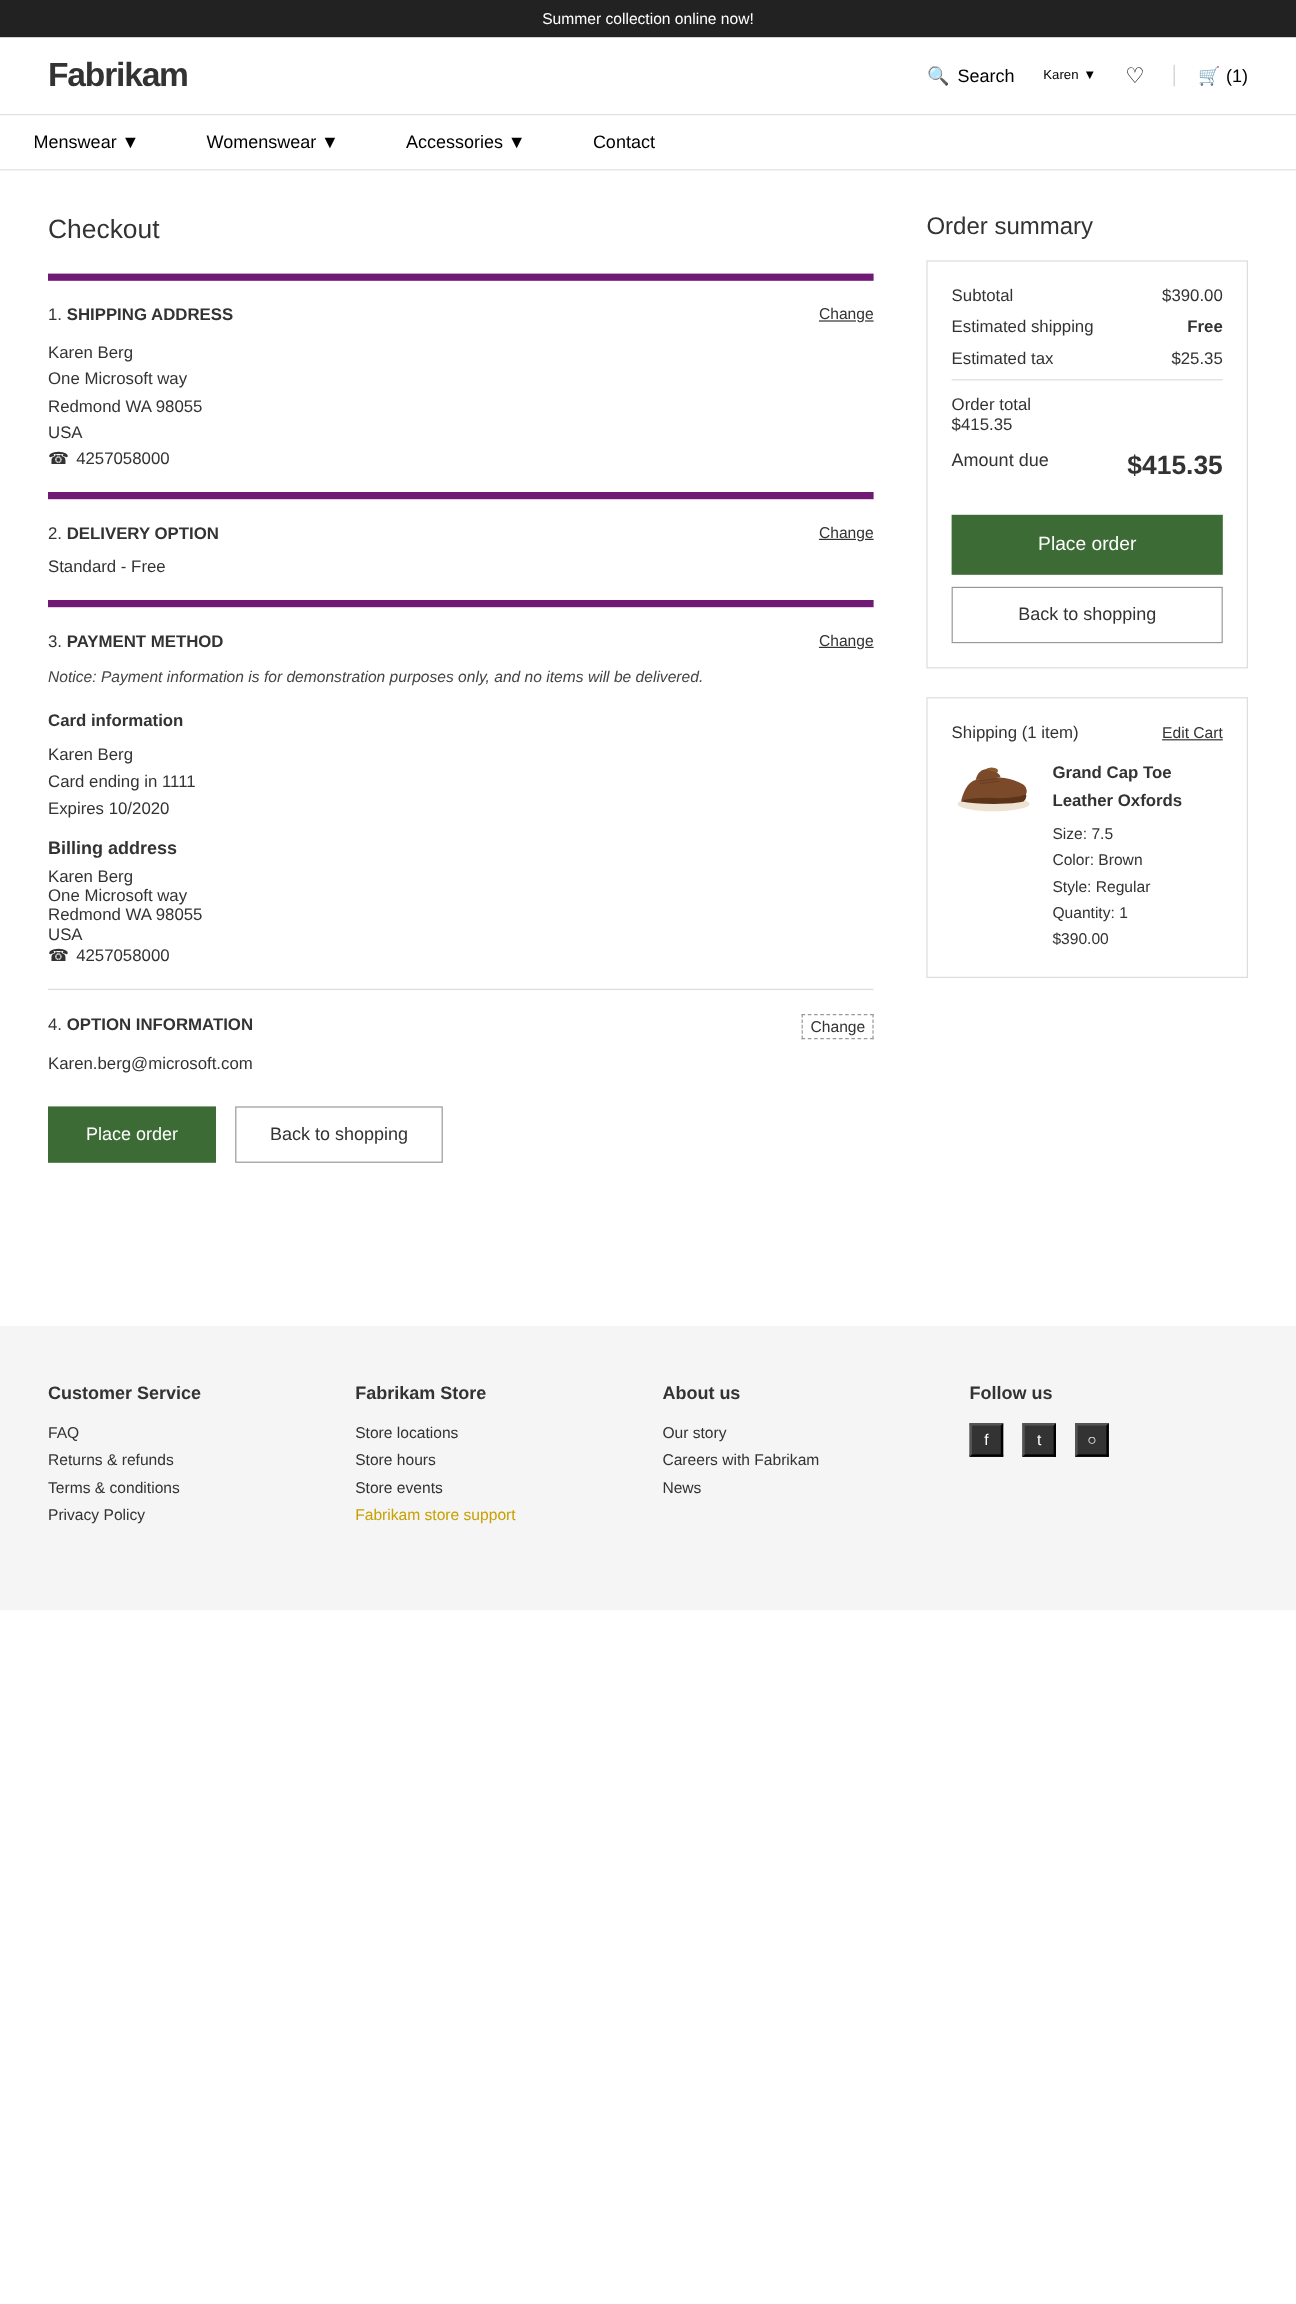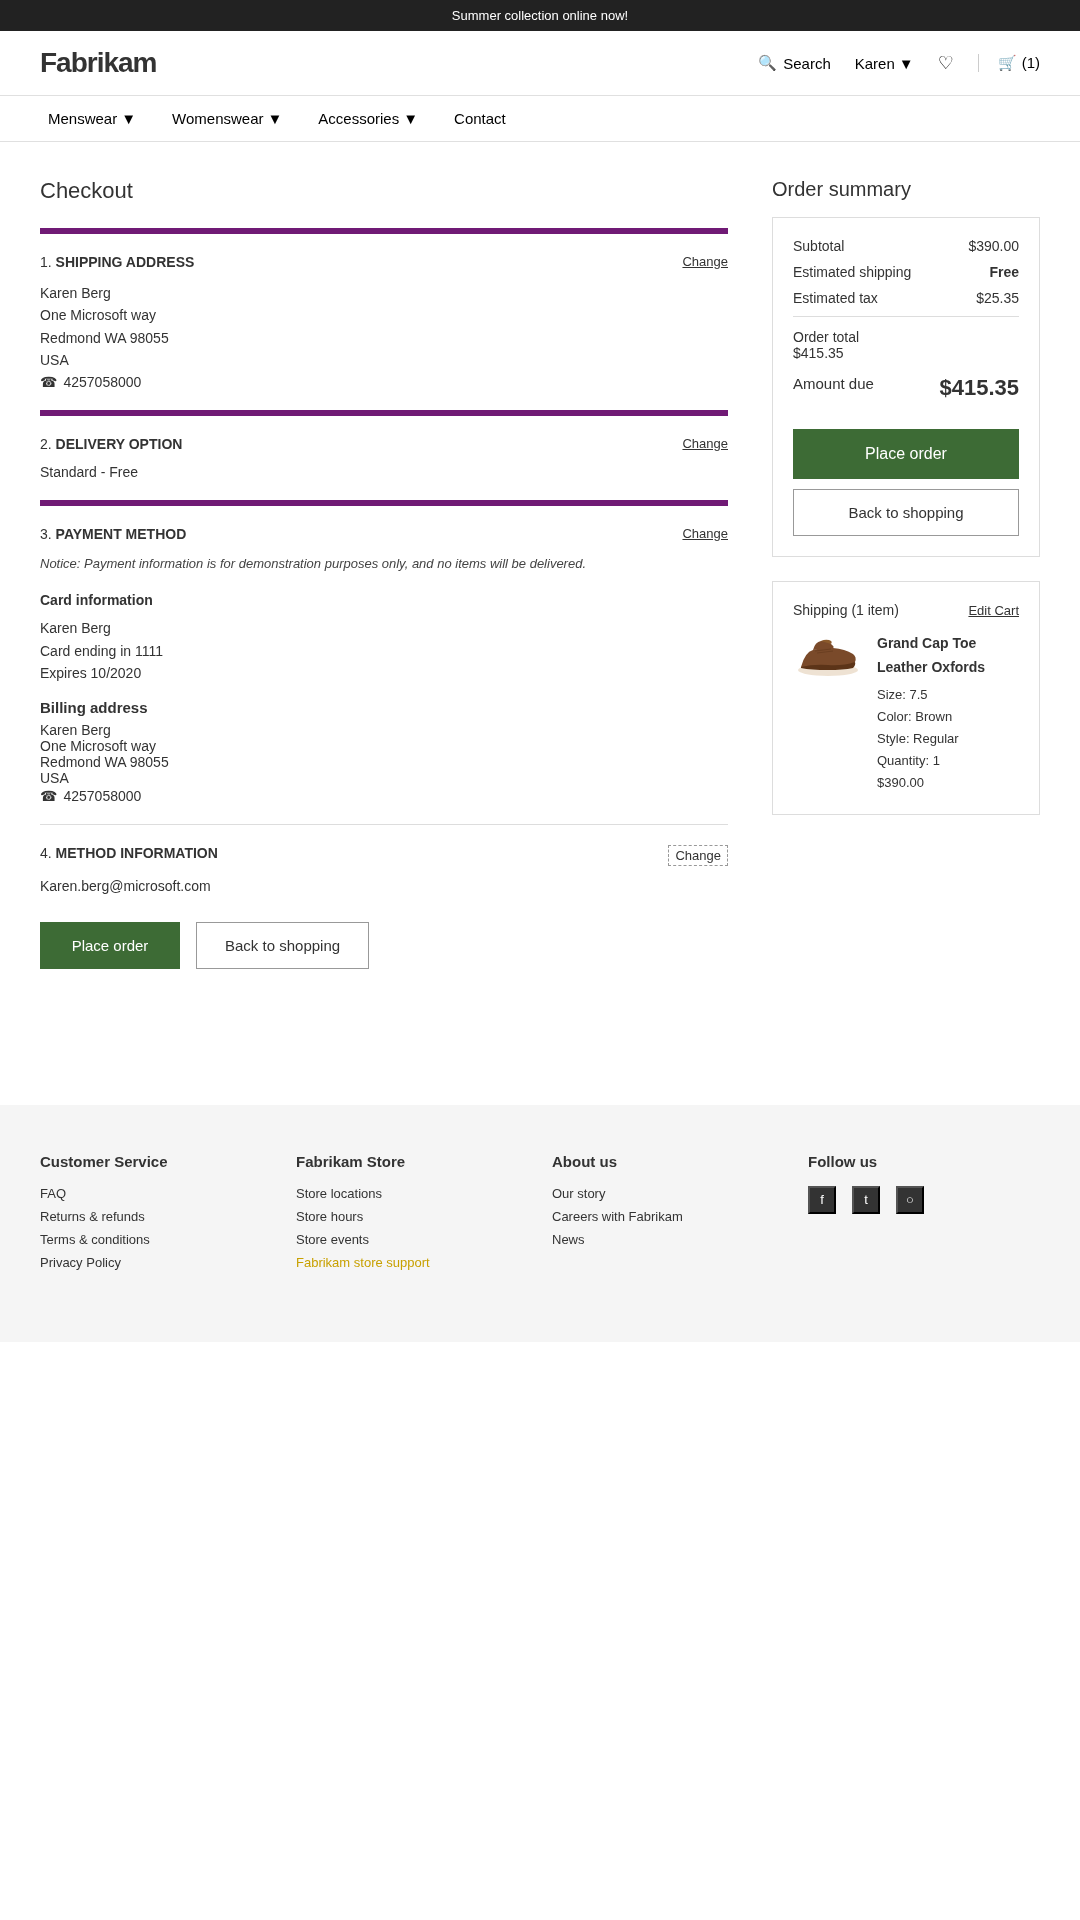--- a/index.html
+++ b/index.html
@@ -41,42 +41,42 @@
       cursor: pointer;
       font-size: 15px;
     }
     .header-actions .user-btn {
       display: flex;
       align-items: flex-end;
       gap: 4px;
       background: none;
       border: none;
       cursor: pointer;
-      font-size: 15px;
+      font-size: 11px;
     }
     .header-actions .wishlist-btn {
       background: none;
       border: none;
       cursor: pointer;
       font-size: 18px;
     }
     .header-actions .cart-btn {
       background: none;
       border: none;
       cursor: pointer;
       font-size: 15px;
       border-left: 1px solid #ccc;
       padding-left: 20px;
     }
 
     
     .nav {
       display: flex;
-      gap: 36px;
-      padding: 14px 48px;
+      gap: 56px;
+      padding: 14px 28px;
       border-bottom: 1px solid #e0e0e0;
     }
     .nav-item {
       display: flex;
       align-items: center;
       gap: 4px;
       cursor: pointer;
       font-size: 15px;
       background: none;
       border: none;
@@ -462,21 +462,21 @@
           <span>☎</span>
           <span>4257058000</span>
         </div>
       </div>
     </div>
 
     <div class="section section-bottom">
       <div class="section-header">
         <div class="section-title">
           <span>4.</span>
-          <strong>METHOD INFORMATION</strong>
+          <strong>OPTION INFORMATION</strong>
         </div>
         <button class="change-link-dashed">Change</button>
       </div>
       <p>Karen.berg@microsoft.com</p>
     </div>
 
     <div class="action-buttons">
       <button class="btn-primary">Place order</button>
       <button class="btn-secondary">Back to shopping</button>
     </div>

